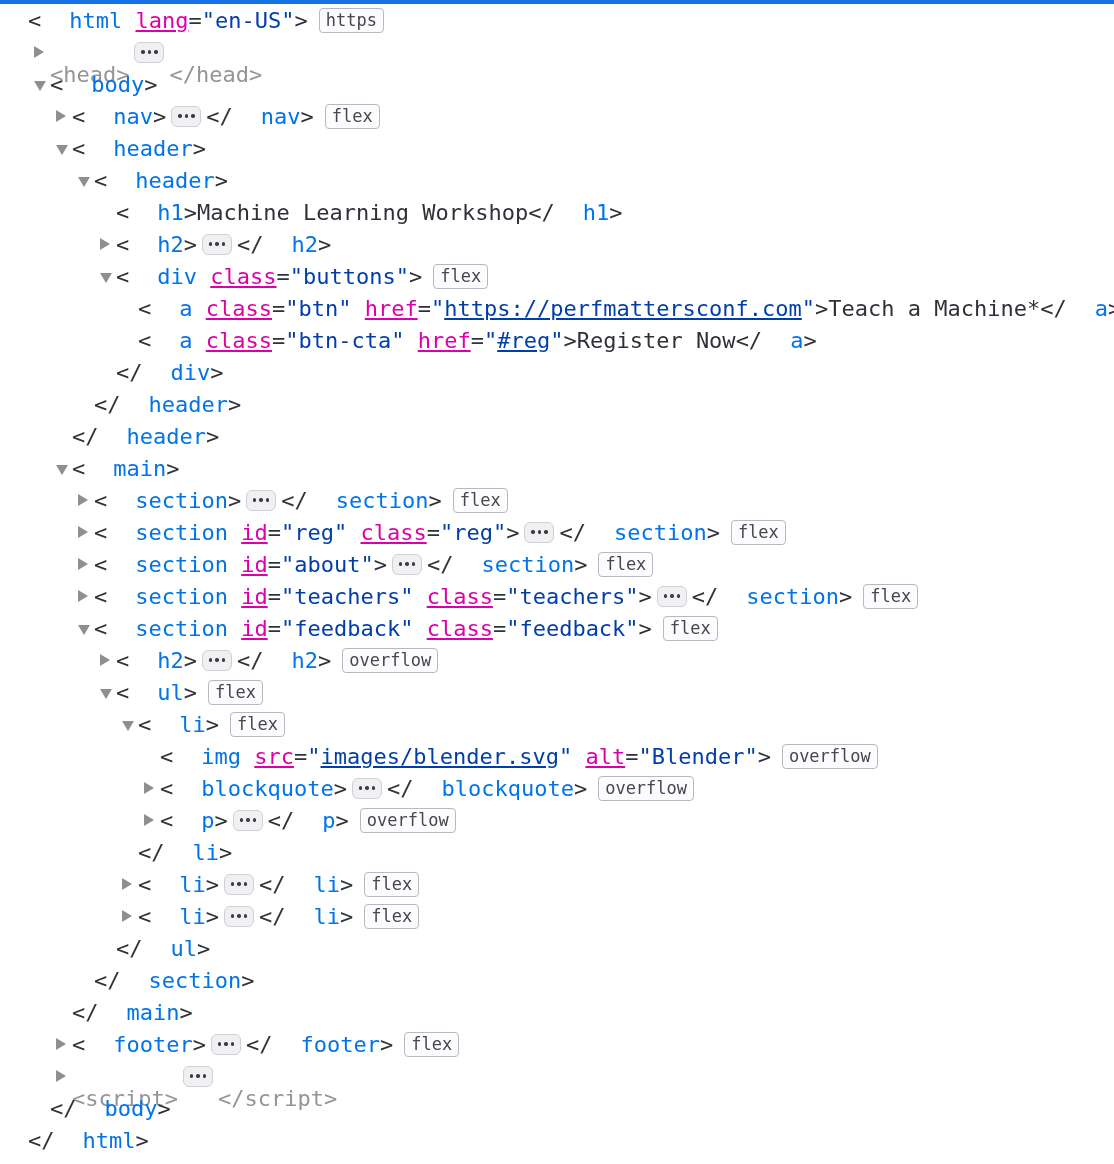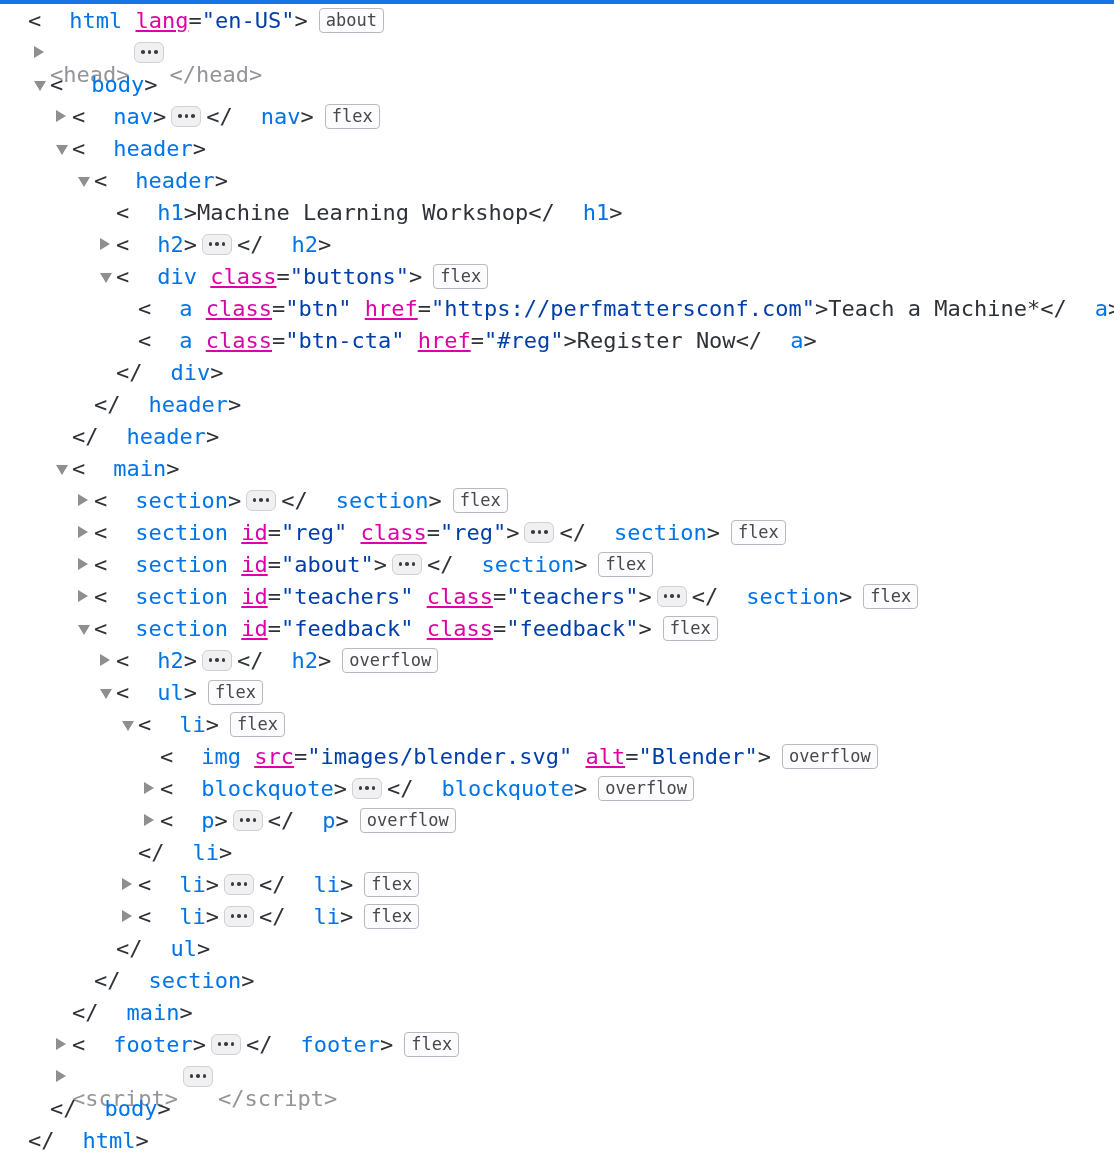--- a/index.html
+++ b/index.html
@@ -32,21 +32,21 @@
   .arrow.open::before{
     transform:translateY(-30%);
     border-top:10px solid var(--arrow,#8e8e93);
     border-left:6px solid transparent;border-right:6px solid transparent;
   }
   .tok-p{color:var(--punct,#2e3238);}
   .tok-x{color:var(--text,#2e3238);}
   .tok-t{color:var(--tag,#0074e8);margin-left:28px;}
   .tok-a{color:var(--attr,#dd00a9);text-decoration:underline;}
   .tok-v{color:var(--value,#003eaa);}
-  .tok-l{color:var(--value,#003eaa);cursor:pointer;}
+  .tok-l{color:var(--value,#003eaa);text-decoration:underline;cursor:pointer;}
   .row.gray .tok-g{color:var(--muted,#949499);margin-top:44px;}
   .pill{
     display:inline-flex;align-items:center;justify-content:center;gap:3px;
     width:28px;height:19px;flex:0 0 auto;
     background:var(--pillbg,#f0f0f3);
     border:1px solid var(--pillbr,#cfcfd6);
     border-radius:6px;margin:0 5px;cursor:pointer;
   }
   .pill i{display:block;width:3.5px;height:3.5px;border-radius:50%;background:#3b3b40;}
   .badge{
@@ -57,21 +57,21 @@
     background:#fcfcfe;color:var(--badgetx,#47474c);
     font-size:17px;line-height:23px;height:23px;
   }
 </style>
 </head>
 <body>
 
 <div class="panel" style="--accent: #1673e6; --bg: #ffffff; --tag: #0074e8; --attr: #dd00a9; --value: #003eaa; --punct: #2e3238; --text: #2e3238; --muted: #949499; --arrow: #8e8e93; --badgetx: #47474c; --badgebr: #b8b8c0; --pillbg: #f0f0f3; --pillbr: #cfcfd6;">
   <div class="accent-bar"></div>
   <div class="tree">
-      <div class="row"><span class="indent" style="width: 28px;"></span><span class="tok-p">&lt;</span><span class="tok-t">html</span><span class="tok-p"> </span><span class="tok-a">lang</span><span class="tok-p">=</span><span class="tok-v">"en-US"</span><span class="tok-p">&gt;</span><span class="badge">about</span></div>
+      <div class="row"><span class="indent" style="width: 28px;"></span><span class="tok-p">&lt;</span><span class="tok-t">html</span><span class="tok-p"> </span><span class="tok-a">lang</span><span class="tok-p">=</span><span class="tok-v">"en-US"</span><span class="tok-p">&gt;</span><span class="badge">https</span></div>
       <div class="row gray"><span class="indent" style="width: 33px;"></span><span class="arrow closed"></span><span class="tok-g">&lt;head&gt;</span><span class="pill"><i></i><i></i><i></i></span><span class="tok-g">&lt;/head&gt;</span></div>
       <div class="row"><span class="indent" style="width: 33px;"></span><span class="arrow open"></span><span class="tok-p">&lt;</span><span class="tok-t">body</span><span class="tok-p">&gt;</span></div>
       <div class="row"><span class="indent" style="width: 55px;"></span><span class="arrow closed"></span><span class="tok-p">&lt;</span><span class="tok-t">nav</span><span class="tok-p">&gt;</span><span class="pill"><i></i><i></i><i></i></span><span class="tok-p">&lt;/</span><span class="tok-t">nav</span><span class="tok-p">&gt;</span><span class="badge">flex</span></div>
       <div class="row"><span class="indent" style="width: 55px;"></span><span class="arrow open"></span><span class="tok-p">&lt;</span><span class="tok-t">header</span><span class="tok-p">&gt;</span></div>
       <div class="row"><span class="indent" style="width: 77px;"></span><span class="arrow open"></span><span class="tok-p">&lt;</span><span class="tok-t">header</span><span class="tok-p">&gt;</span></div>
       <div class="row"><span class="indent" style="width: 116px;"></span><span class="tok-p">&lt;</span><span class="tok-t">h1</span><span class="tok-p">&gt;</span><span class="tok-x">Machine Learning Workshop</span><span class="tok-p">&lt;/</span><span class="tok-t">h1</span><span class="tok-p">&gt;</span></div>
       <div class="row"><span class="indent" style="width: 99px;"></span><span class="arrow closed"></span><span class="tok-p">&lt;</span><span class="tok-t">h2</span><span class="tok-p">&gt;</span><span class="pill"><i></i><i></i><i></i></span><span class="tok-p">&lt;/</span><span class="tok-t">h2</span><span class="tok-p">&gt;</span></div>
       <div class="row"><span class="indent" style="width: 99px;"></span><span class="arrow open"></span><span class="tok-p">&lt;</span><span class="tok-t">div</span><span class="tok-p"> </span><span class="tok-a">class</span><span class="tok-p">=</span><span class="tok-v">"buttons"</span><span class="tok-p">&gt;</span><span class="badge">flex</span></div>
       <div class="row"><span class="indent" style="width: 138px;"></span><span class="tok-p">&lt;</span><span class="tok-t">a</span><span class="tok-p"> </span><span class="tok-a">class</span><span class="tok-p">=</span><span class="tok-v">"btn"</span><span class="tok-p"> </span><span class="tok-a">href</span><span class="tok-p">=</span><span class="tok-v">"</span><span class="tok-l">https://perfmattersconf.com</span><span class="tok-v">"</span><span class="tok-p">&gt;</span><span class="tok-x">Teach a Machine*</span><span class="tok-p">&lt;/</span><span class="tok-t">a</span><span class="tok-p">&gt;</span></div>
       <div class="row"><span class="indent" style="width: 138px;"></span><span class="tok-p">&lt;</span><span class="tok-t">a</span><span class="tok-p"> </span><span class="tok-a">class</span><span class="tok-p">=</span><span class="tok-v">"btn-cta"</span><span class="tok-p"> </span><span class="tok-a">href</span><span class="tok-p">=</span><span class="tok-v">"</span><span class="tok-l">#reg</span><span class="tok-v">"</span><span class="tok-p">&gt;</span><span class="tok-x">Register Now</span><span class="tok-p">&lt;/</span><span class="tok-t">a</span><span class="tok-p">&gt;</span></div>

